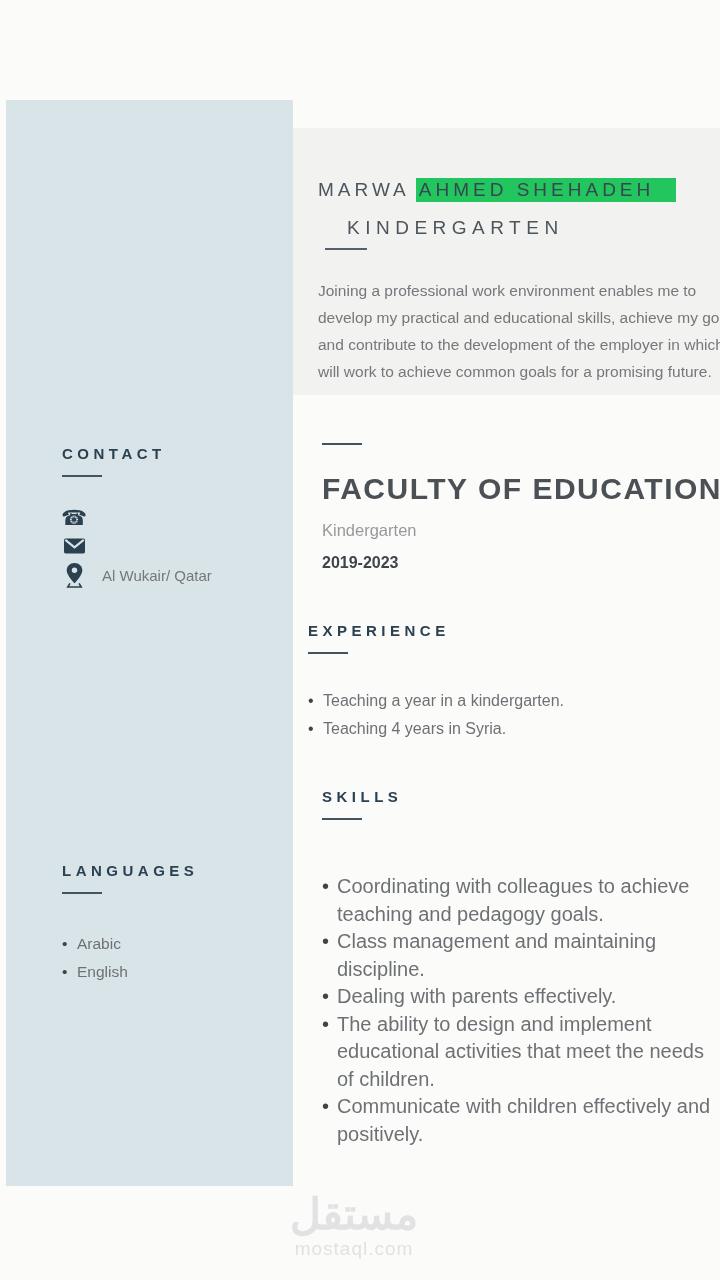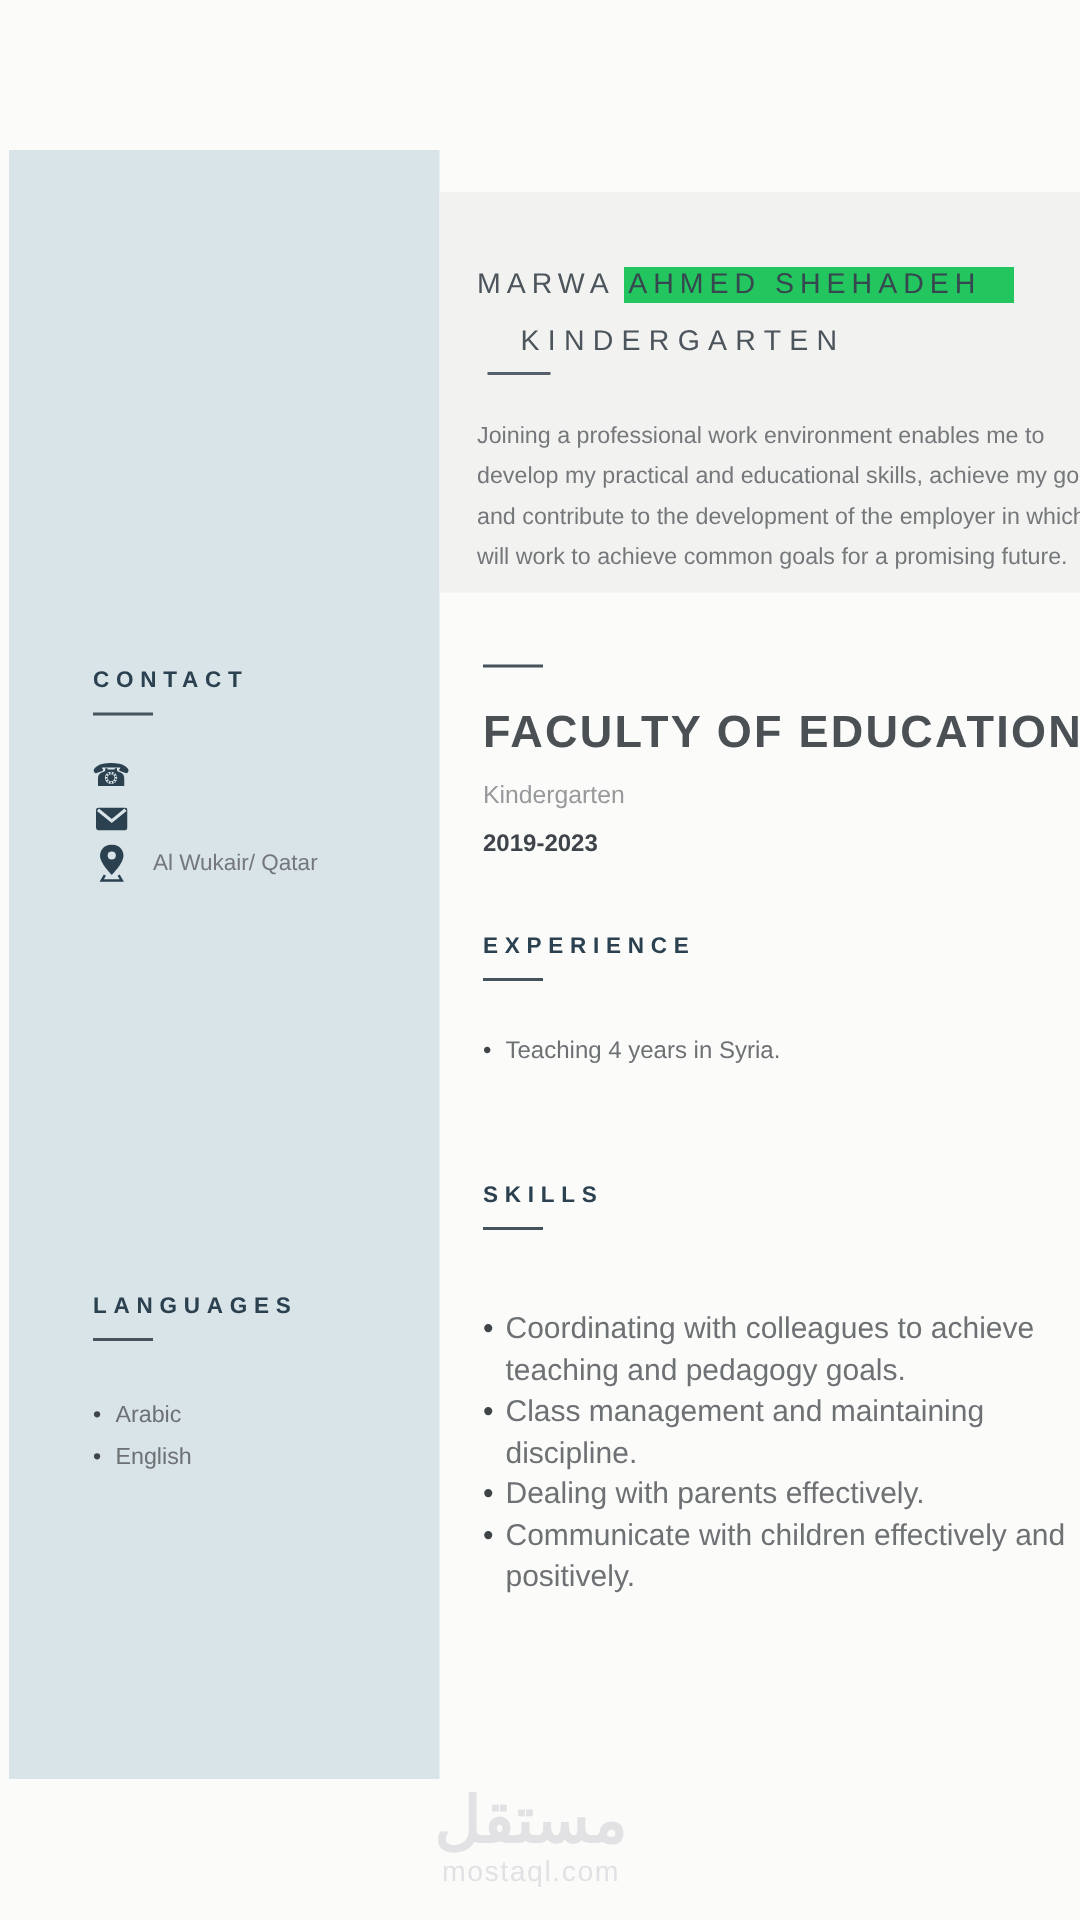--- a/index.html
+++ b/index.html
@@ -83,21 +83,21 @@
 
   
   .sec-education{left:322px;top:430px;}
   .degree{
     margin-top:27px;font-size:30px;font-weight:700;
     letter-spacing:1.5px;color:#4b5055;white-space:nowrap;
   }
   .major{margin-top:15px;font-size:16.5px;color:#97999b;}
   .years{margin-top:14px;font-size:16px;font-weight:bold;color:#3e444a;}
 
-  .sec-experience{left:322px;top:622px;}
+  .sec-experience{left:308px;top:622px;}
   .sec-experience ul.blist{margin-top:33px;font-size:16px;}
 
   .sec-skills{left:322px;top:788px;}
   .sec-skills ul.blist{margin-top:53px;font-size:20px;width:392px;}
   .sec-skills ul.blist li{line-height:27.5px;}
 
   
   .watermark{
     position:absolute;left:0;top:1192px;width:708px;
     text-align:center;color:#e2e2e4;user-select:none;
@@ -172,31 +172,33 @@
     <div class="rule"></div>
     <div class="degree">FACULTY OF EDUCATION</div>
     <div class="major">Kindergarten</div>
     <div class="years">2019-2023</div>
   </section>
 
   <section class="sec sec-experience">
     <h2>EXPERIENCE</h2>
     <div class="rule"></div>
     <ul class="blist">
+        <li>Teaching a year in a kindergarten.</li>
         <li>Teaching 4 years in Syria.</li>
       </ul>
   </section>
 
   <section class="sec sec-skills">
     <h2>SKILLS</h2>
     <div class="rule"></div>
     <ul class="blist">
         <li>Coordinating with colleagues to achieve teaching and pedagogy goals.</li>
         <li>Class management and maintaining discipline.</li>
         <li>Dealing with parents effectively.</li>
+        <li>The ability to design and implement educational activities that meet the needs of children.</li>
         <li>Communicate with children effectively and positively.</li>
       </ul>
   </section>
 
   <div class="watermark">
     <div class="wm-ar">مستقل</div>
     <div class="wm-en">mostaql.com</div>
   </div>
 
 </div>

